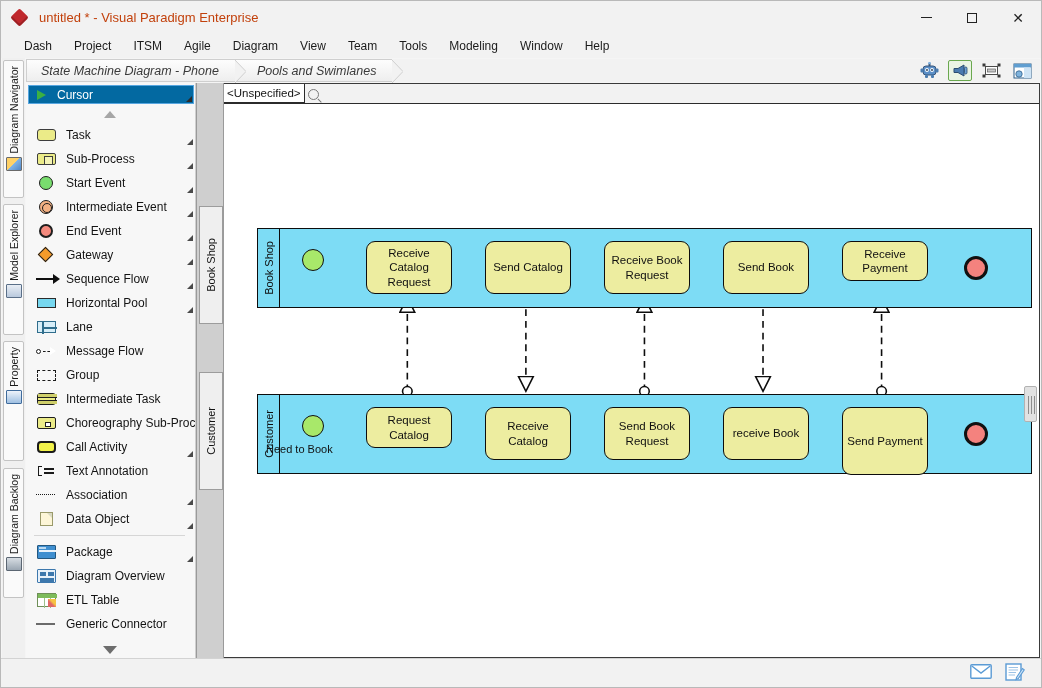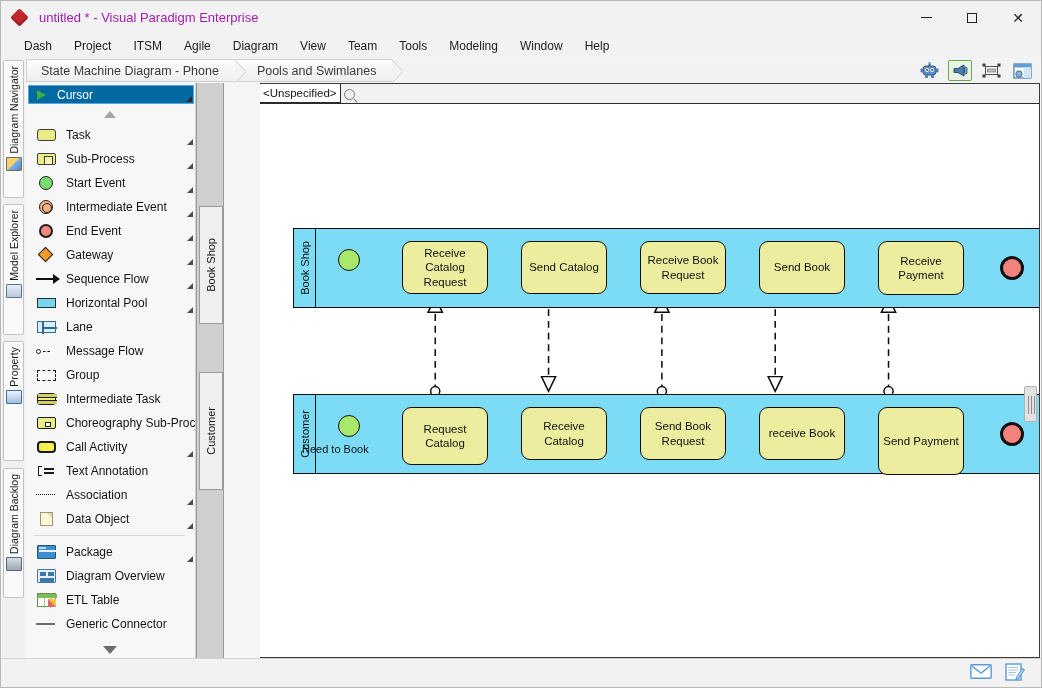--- a/index.html
+++ b/index.html
@@ -13,21 +13,21 @@
   #app { position:relative; width:1042px; height:688px; background:#f5f5f5;
          border:1px solid #b9b9b9; }
 
   
   .titlebar { position:absolute; left:0; top:0; width:1040px; height:33px;
               background:#f2f2f2; display:flex; align-items:center; }
   .vp-logo { width:18px; height:18px; margin-left:10px; position:relative; }
   .vp-logo .dia { position:absolute; left:2px; top:2px; width:13px; height:13px;
      background:#c0282d; transform:rotate(45deg); border-radius:2px;
      box-shadow: inset -2px -2px 0 rgba(0,0,0,.18); }
-  .title-text { margin-left:10px; font-size:13px; color:#a21caf; }
+  .title-text { margin-left:10px; font-size:13px; color:#c2410c; }
   .winbtns { margin-left:auto; display:flex; height:33px; }
   .winbtn { width:46px; height:33px; display:flex; align-items:center;
             justify-content:center; font-size:13px; color:#222; }
   .wb-min { display:block; width:11px; height:1px; background:#222; }
   .wb-max { display:block; width:10px; height:10px; border:1px solid #222; }
   .wb-x { font-size:14px; line-height:1; }
 
   
   .menubar { position:absolute; left:0; top:33px; width:1040px; height:24px;
              background:#f2f2f2; display:flex; align-items:center;
@@ -50,21 +50,21 @@
                border:1px solid #6a6a6a; border-radius:1px; }
   .ico-model { background:linear-gradient(180deg,#e9eef5,#b9c9dd);
                border:1px solid #5a6f88; border-radius:1px; }
   .ico-prop  { background:linear-gradient(180deg,#eef3fa,#9fc0e2);
                border:1px solid #3f6b9c; border-radius:1px; }
   .ico-backlog { background:linear-gradient(180deg,#d7dde3,#9aa6b2);
                border:1px solid #5b6672; border-radius:1px; }
 
   
   .crumbs { position:absolute; left:25px; top:58px; width:1014px; height:23px;
-            background:#f2f2f2; display:flex; align-items:stretch; }
+            background:#f2f2f2; display:flex; align-items:stretch;font-style:italic; }
   .crumb { position:relative; display:flex; align-items:center;
            padding:0 16px 0 14px; font-size:12.5px; color:#3a3a3a;
            background:linear-gradient(180deg,#fdfdfd,#eeeeee);
            border-top:1px solid #cfcfcf; border-bottom:1px solid #cfcfcf; }
   .crumb:first-child { border-left:1px solid #cfcfcf; }
   .crumb .arrow { position:absolute; right:-11px; top:0; width:11px; height:100%;
                   z-index:2; }
   .crumb .arrow svg { display:block; }
   .crumbs-right { margin-left:auto; display:flex; align-items:center; gap:7px;
                   padding-right:6px; }
@@ -206,21 +206,21 @@
             border-left:1px solid #9a9a9a; }
   .pooltab { position:absolute; left:2px; width:24px; background:#efefef;
              border:1px solid #9c9c9c; display:flex; align-items:center;
              justify-content:center; }
   .pooltab .pl { writing-mode:vertical-rl; transform:rotate(180deg);
                  font-size:11px; color:#121212; white-space:nowrap; }
 
   
   .canvaswrap { position:absolute; left:223px; top:82px; right:1px; bottom:29px;
                 background:#be185d; border:1px solid #3a3a3a;
-                border-left:none; overflow:hidden;margin-left:36px; }
+                border-left:none; overflow:hidden; }
   .unspec { position:absolute; left:0; top:0; height:19px; display:flex;
             align-items:center; background:#ffffff; border:1px solid #2b2b2b;
             border-left:none; border-top:none; padding:0 3px; font-size:11.5px;
             color:#141414; z-index:4; }
   .unspec-strip { position:absolute; left:0; top:0; width:100%; height:20px;
             background:#f2f2f2; border-bottom:1px solid #2b2b2b; z-index:2; }
   .mini-search { position:absolute; left:84px; top:5px; width:11px; height:11px;
             border:1.3px solid #7a7a7a; border-radius:50%; z-index:5; }
   .mini-search::after { content:""; position:absolute; right:-4px; bottom:-2px;
             width:5px; height:1.3px; background:#7a7a7a; transform:rotate(45deg); }
@@ -629,26 +629,26 @@
         <div class="pool-hdr">
           <span class="pn">Customer</span>
         </div>
       </div>
 
       <div class="evt start" style="left:78px; top:145px; width:22px; height:22px;"></div>
       <div class="task" style="left:142px; top:137px; width:86px; height:53px;">Receive Catalog Request</div>
       <div class="task" style="left:261px; top:137px; width:86px; height:53px;">Send Catalog</div>
       <div class="task" style="left:380px; top:137px; width:86px; height:53px;">Receive Book Request</div>
       <div class="task" style="left:499px; top:137px; width:86px; height:53px;">Send Book</div>
-      <div class="task" style="left:618px; top:137px; width:86px; height:54px;">Receive Payment</div>
+      <div class="task" style="left:618px; top:137px; width:86px; height:40px;">Receive Payment</div>
       <div class="evt end" style="left:740px; top:152px; width:24px; height:24px;"></div>
 
       <div class="evt start" style="left:78px; top:311px; width:22px; height:22px;"></div>
       <div class="evt-label" style="left:42px; top:339px;">Need to Book</div>
-      <div class="task" style="left:142px; top:303px; width:86px; height:58px;">Request Catalog</div>
+      <div class="task" style="left:142px; top:303px; width:86px; height:41px;">Request Catalog</div>
       <div class="task" style="left:261px; top:303px; width:86px; height:53px;">Receive Catalog</div>
       <div class="task" style="left:380px; top:303px; width:86px; height:53px;">Send Book Request</div>
       <div class="task" style="left:499px; top:303px; width:86px; height:53px;">receive Book</div>
       <div class="task" style="left:618px; top:303px; width:86px; height:68px;">Send Payment</div>
       <div class="evt end" style="left:740px; top:318px; width:24px; height:24px;"></div>
 
       <div class="vscroll">
           <span></span>
         </div>
     </div>

